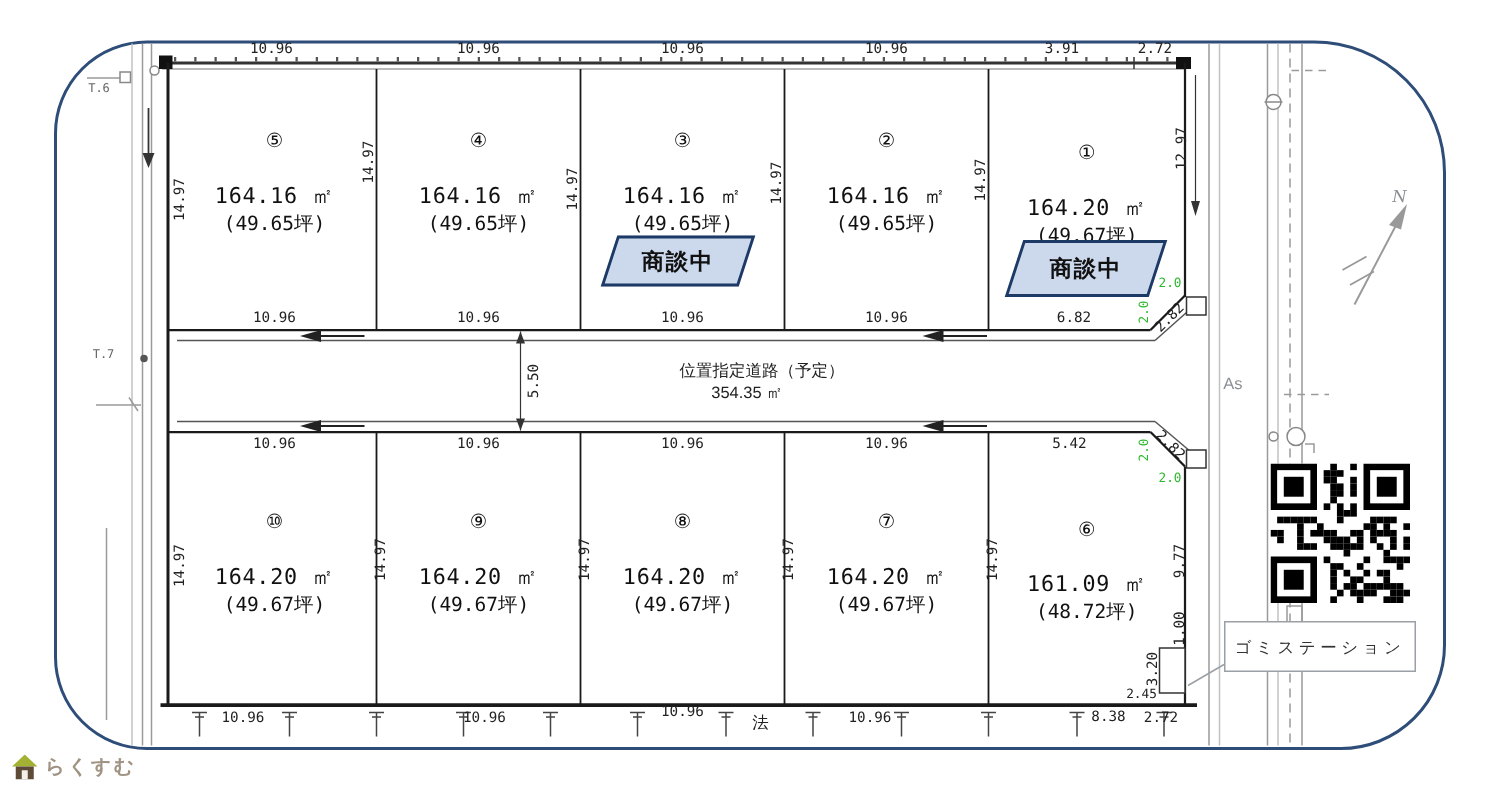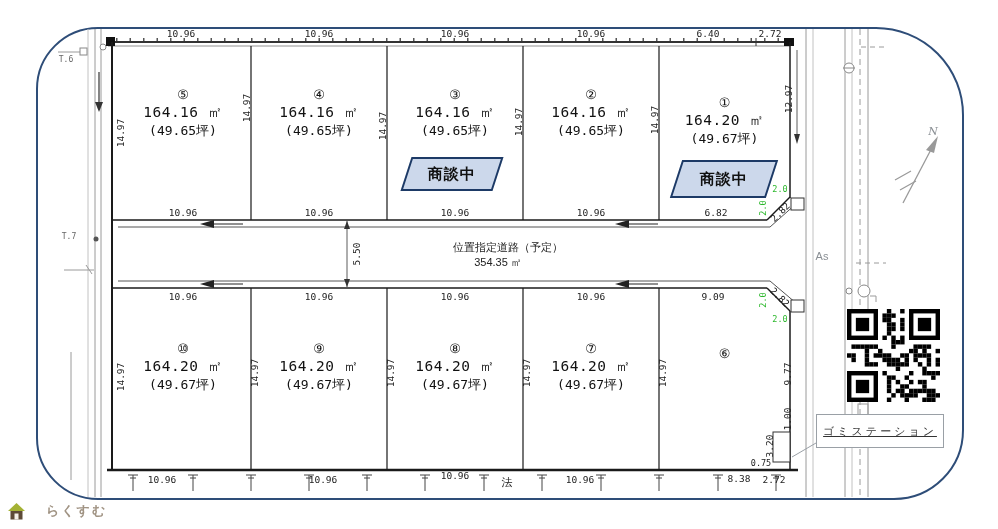--- a/index.html
+++ b/index.html
@@ -9,41 +9,41 @@
          border:2px solid #2e4d78;border-radius:62px 88px 70px 62px;background:#fff;}
   svg.layer{position:absolute;left:0;top:0;pointer-events:none;}
   .dim{position:absolute;font:9.5px "DejaVu Sans Mono",monospace;color:#222;
        white-space:nowrap;transform:translate(-50%,-50%);}
   .dim.v{transform:translate(-50%,-50%) rotate(-90deg);}
   .dim.d1{transform:translate(-50%,-50%) rotate(-45deg);}
   .dim.d2{transform:translate(-50%,-50%) rotate(45deg);}
   .dim.green{color:#2eb82e;font-size:8.5px;}
   .lot{position:absolute;text-align:center;color:#111;}
   .lot-no{font:13px "DejaVu Sans Mono",monospace;line-height:17px;}
-  .lot-area{font:14.5px "DejaVu Sans Mono",monospace;line-height:19px;letter-spacing:.5px;}
+  .lot-area{font:14.5px "DejaVu Sans Mono",monospace;line-height:19px;letter-spacing:.5px;margin-top:19px;}
   .lot-tsubo{font:13px "DejaVu Sans Mono",monospace;line-height:18px;}
   .badge{position:absolute;background:#ccd8eb;border:2px solid #1d3a66;
          transform:skewX(-18deg);display:flex;align-items:center;justify-content:center;}
   .badge span{transform:skewX(18deg);font-weight:bold;font-size:15px;color:#111;
               font-family:"Liberation Sans",sans-serif;letter-spacing:1px;}
   .roadlbl{position:absolute;text-align:right;color:#222;
            font:11px "Liberation Sans",sans-serif;transform:translate(-50%,-50%);white-space:nowrap;}
   .gomibox{position:absolute;left:816px;top:414px;width:126px;height:32px;background:#fff;
            border:1px solid #9aa0a6;display:flex;align-items:center;justify-content:center;
-           font:11px "Liberation Sans",sans-serif;color:#333;letter-spacing:3px;text-decoration:underline;}
+           font:11px "Liberation Sans",sans-serif;color:#333;letter-spacing:3px;}
   .asym{position:absolute;font:11px "Liberation Sans",sans-serif;color:#8a8f94;
         transform:translate(-50%,-50%);}
   .north-n{position:absolute;font:italic 11px "DejaVu Serif",serif;color:#8a8f94;
            transform:translate(-50%,-50%);}
   .slope{position:absolute;font:11px "Liberation Sans",sans-serif;color:#222;
          transform:translate(-50%,-50%);}
   .tlabel{position:absolute;font:8px "DejaVu Sans Mono",monospace;color:#666;
           transform:translate(-50%,-50%);}
   .logo{position:absolute;left:8px;top:502px;display:flex;align-items:center;gap:5px;}
-  .logo-text{font:bold 13px "Liberation Sans",sans-serif;color:#a09383;letter-spacing:2px;margin-left:16px;}
+  .logo-text{font:bold 13px "Liberation Sans",sans-serif;color:#a09383;letter-spacing:2px;}
   #qrbox{position:absolute;left:847px;top:309px;width:93px;height:93px;background:#fff;}
 </style>
 </head>
 <body>
 
 <div id="stage">
 
   <div id="frame"></div>
 
   <svg class="layer" width="998" height="529" viewBox="0 0 998 529">
@@ -136,34 +136,34 @@
 
     <path d="M903 203 L936 140" stroke="#999" stroke-width="1.3" fill="none"></path>
     <polygon points="938,136 926,150 934,153" fill="#999"></polygon>
     <path d="M895 180 L911 171 M900 190 L916 181" stroke="#999" stroke-width="1.2" fill="none"></path>
   </svg>
 
   <div class="dim" style="left:181px;top:33px">10.96</div>
   <div class="dim" style="left:319px;top:33px">10.96</div>
   <div class="dim" style="left:455px;top:33px">10.96</div>
   <div class="dim" style="left:591px;top:33px">10.96</div>
-  <div class="dim" style="left:708px;top:33px">6.40</div>
+  <div class="dim" style="left:708px;top:33px">3.91</div>
   <div class="dim" style="left:770px;top:33px">2.72</div>
 
   <div class="dim" style="left:183px;top:212px">10.96</div>
   <div class="dim" style="left:319px;top:212px">10.96</div>
   <div class="dim" style="left:455px;top:212px">10.96</div>
   <div class="dim" style="left:591px;top:212px">10.96</div>
   <div class="dim" style="left:716px;top:212px">6.82</div>
 
   <div class="dim" style="left:183px;top:296px">10.96</div>
   <div class="dim" style="left:319px;top:296px">10.96</div>
   <div class="dim" style="left:455px;top:296px">10.96</div>
   <div class="dim" style="left:591px;top:296px">10.96</div>
-  <div class="dim" style="left:713px;top:296px">9.09</div>
+  <div class="dim" style="left:713px;top:296px">5.42</div>
 
   <div class="dim" style="left:162px;top:479px">10.96</div>
   <div class="dim" style="left:323px;top:479px">10.96</div>
   <div class="dim" style="left:455px;top:475px">10.96</div>
   <div class="dim" style="left:580px;top:479px">10.96</div>
   <div class="dim" style="left:739px;top:478px">8.38</div>
   <div class="dim" style="left:774px;top:479px">2.72</div>
 
   <div class="dim v" style="left:120px;top:133px">14.97</div>
   <div class="dim v" style="left:246px;top:108px">14.97</div>
@@ -174,21 +174,21 @@
 
   <div class="dim v" style="left:120px;top:377px">14.97</div>
   <div class="dim v" style="left:254px;top:373px">14.97</div>
   <div class="dim v" style="left:390px;top:373px">14.97</div>
   <div class="dim v" style="left:526px;top:373px">14.97</div>
   <div class="dim v" style="left:662px;top:373px">14.97</div>
 
   <div class="dim v" style="left:787px;top:374px">9.77</div>
   <div class="dim v" style="left:787px;top:419px">1.00</div>
   <div class="dim v" style="left:769px;top:446px">3.20</div>
-  <div class="dim" style="left:761px;top:463px;font-size:8.5px">0.75</div>
+  <div class="dim" style="left:761px;top:463px;font-size:8.5px">2.45</div>
 
   <div class="dim v" style="left:356px;top:254px">5.50</div>
 
   <div class="dim d1" style="left:780px;top:212px">2.82</div>
   <div class="dim green" style="left:780px;top:189px">2.0</div>
   <div class="dim green v" style="left:763px;top:208px">2.0</div>
   <div class="dim d2" style="left:780px;top:297px">2.82</div>
   <div class="dim green" style="left:780px;top:319px">2.0</div>
   <div class="dim green v" style="left:763px;top:300px">2.0</div>
 
@@ -243,20 +243,22 @@
     <div class="lot-area">164.20 ㎡</div>
     <div class="lot-tsubo">(49.67坪)</div>
   </div>
   <div class="lot" style="left:523px;top:340px;width:136px">
     <div class="lot-no">⑦</div>
     <div class="lot-area">164.20 ㎡</div>
     <div class="lot-tsubo">(49.67坪)</div>
   </div>
   <div class="lot" style="left:659px;top:345px;width:131px">
     <div class="lot-no">⑥</div>
+    <div class="lot-area">161.09 ㎡</div>
+    <div class="lot-tsubo">(48.72坪)</div>
   </div>
 
   <div class="tlabel" style="left:66px;top:59px">T.6</div>
   <div class="tlabel" style="left:69px;top:236px">T.7</div>
   <div class="asym" style="left:822px;top:256px">As</div>
   <div class="north-n" style="left:933px;top:131px">N</div>
   <div class="slope" style="left:507px;top:482px">法</div>
 
   <div class="gomibox">ゴミステーション</div>
 

